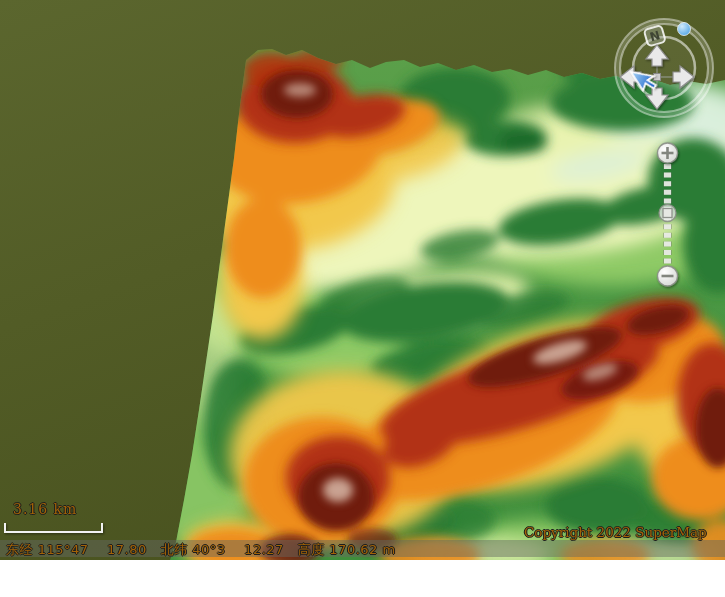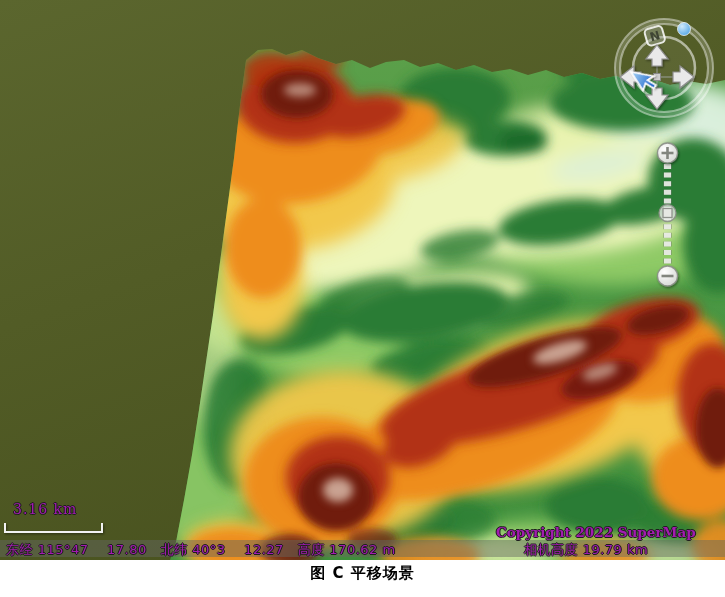--- a/index.html
+++ b/index.html
@@ -8,26 +8,26 @@
     font-family:"DejaVu Sans",sans-serif;background:#fff;
   }
   
   #scene{
     position:absolute;left:0;top:0;width:725px;height:560px;
     background:linear-gradient(160deg,#5b662e 0%,#525c26 40%,#454e1c 100%);
   }
   #scene svg{position:absolute;left:0;top:0;}
   
   .hud{
-    position:absolute;color:#a21caf;white-space:pre;
+    position:absolute;color:#a16207;white-space:pre;
     text-shadow:-1px 0 0 #1e1e1e,1px 0 0 #1e1e1e,0 -1px 0 #1e1e1e,0 1px 0 #1e1e1e;
     font-family:"DejaVu Sans","DejaVu Sans Mono",sans-serif;
   }
   #scalebar-label{left:13px;top:501px;font-size:14px;letter-spacing:1px;font-family:"DejaVu Serif","DejaVu Sans",serif;}
-  #copyright{left:496px;top:524px;font-size:13.5px;font-family:"DejaVu Serif","DejaVu Sans",serif;font-weight:bold;}
+  #copyright{left:524px;top:524px;font-size:13.5px;font-family:"DejaVu Serif","DejaVu Sans",serif;}
   #status-band{
     position:absolute;left:0;top:540px;width:725px;height:17px;
     background:rgba(100,105,96,0.48);
   }
   #status-left{left:6px;top:541px;font-size:13px;letter-spacing:0.5px;}
   #status-camera{left:524px;top:541px;font-size:13px;letter-spacing:0.5px;}
   
   #caption-strip{
     position:absolute;left:0;top:560px;width:725px;height:37px;background:#ffffff;
     display:flex;align-items:flex-start;justify-content:center;
@@ -234,18 +234,14 @@
       <g transform="translate(631,72) rotate(-33)">
         <polygon points="0,0 0,22.1 6,17.3 10.1,26.3 13.8,24.6 9.4,15.9 16.9,15.9" fill="url(#curg)" stroke="#ffffff" stroke-width="1.6" filter="url(#ds)"></polygon>
       </g>
     </svg>
   </div>
 
   <div id="status-band"></div>
   <div id="scalebar-label" class="hud">3.16 km</div>
   <div id="copyright" class="hud">Copyright 2022 SuperMap</div>
   <div id="status-left" class="hud">东经 115°47    17.80   北纬 40°3    12.27   高度 170.62 m</div>
-  <div id="status-camera" class="hud">相机高度 19.79 km</div>
-
-  <div id="caption-strip">
-    <span id="caption">图 C 平移场景</span>
-  </div>
+
 </div>
 
 </body></html>

